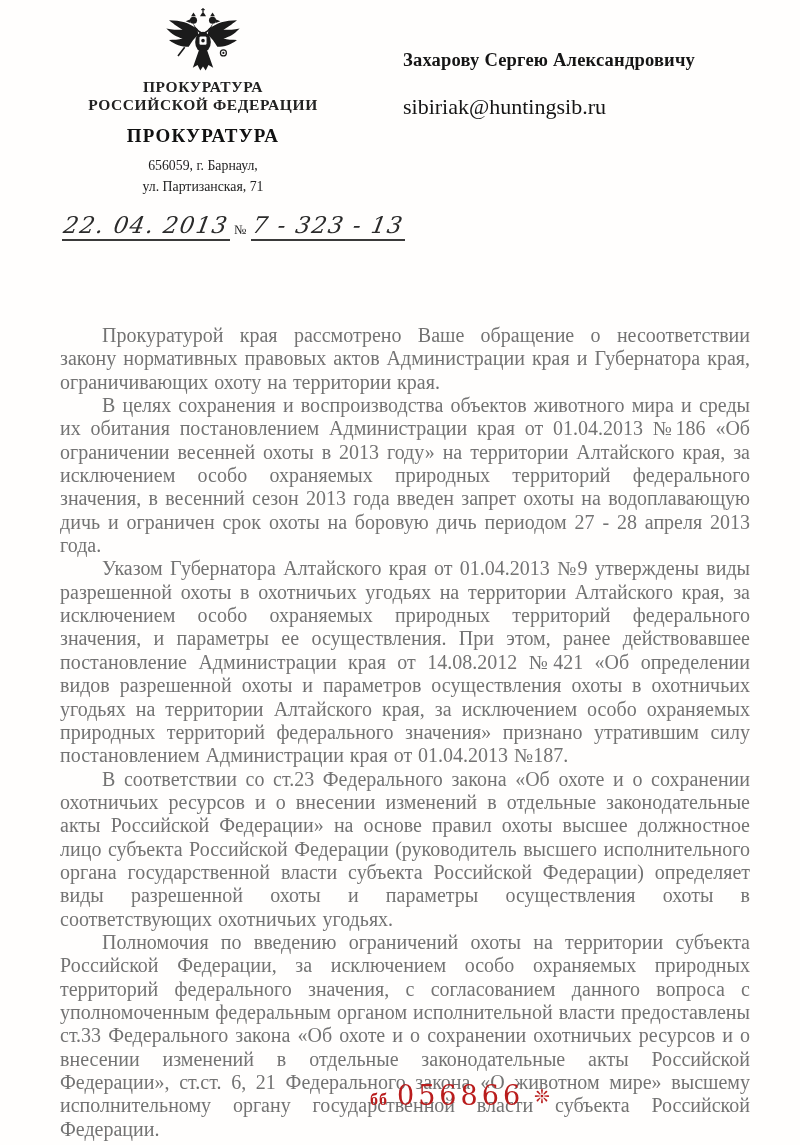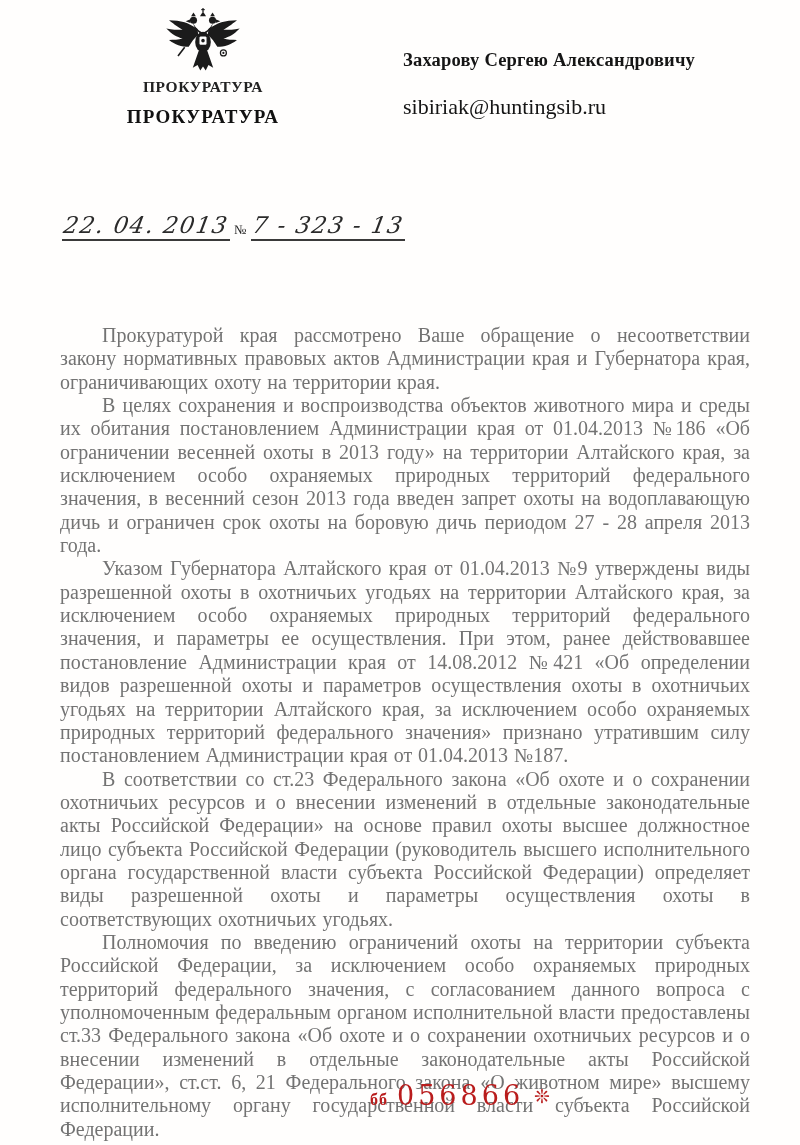--- a/index.html
+++ b/index.html
@@ -83,23 +83,28 @@
 
         <circle cx="90" cy="66" r="4.4" fill="none" stroke="#1b1b1b" stroke-width="1.8"></circle>
         <circle cx="90" cy="66" r="1.6"></circle>
       </g>
 
       <rect x="54" y="41" width="12" height="14" rx="2.5" fill="#ffffff" stroke="#1b1b1b" stroke-width="1.6"></rect>
       <circle cx="60" cy="48" r="2.6" fill="#1b1b1b"></circle>
     </svg>
     <div class="org-top">
       <div>ПРОКУРАТУРА</div>
+      <div>РОССИЙСКОЙ ФЕДЕРАЦИИ</div>
     </div>
     <div class="org-main">
       <div>ПРОКУРАТУРА</div>
+    </div>
+    <div class="addr">
+      <div>656059, г. Барнаул,</div>
+      <div>ул. Партизанская, 71</div>
     </div>
   </div>
 
   <div class="recipient">
     <div class="name">Захарову Сергею Александровичу</div>
     <div class="email">sibiriak@huntingsib.ru</div>
   </div>
 
   <div class="ref-row">
     <span class="hw-field date">

